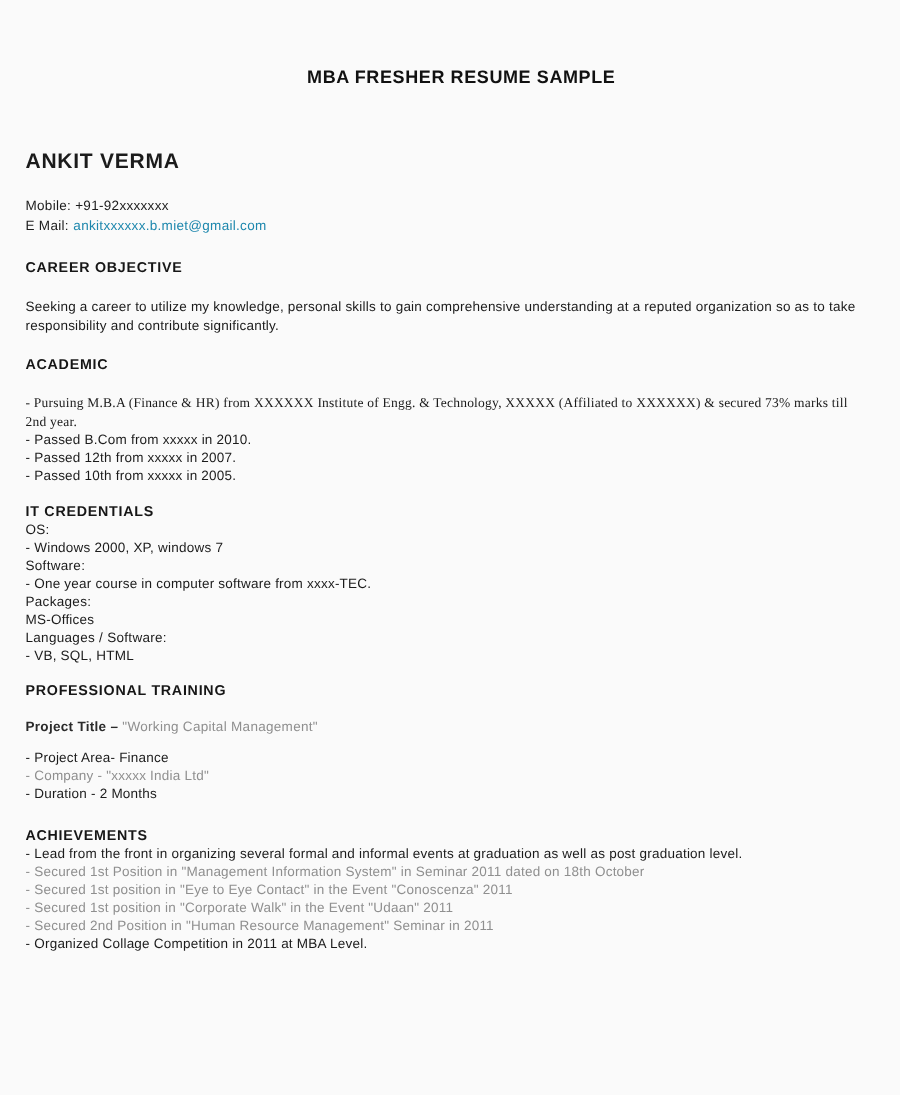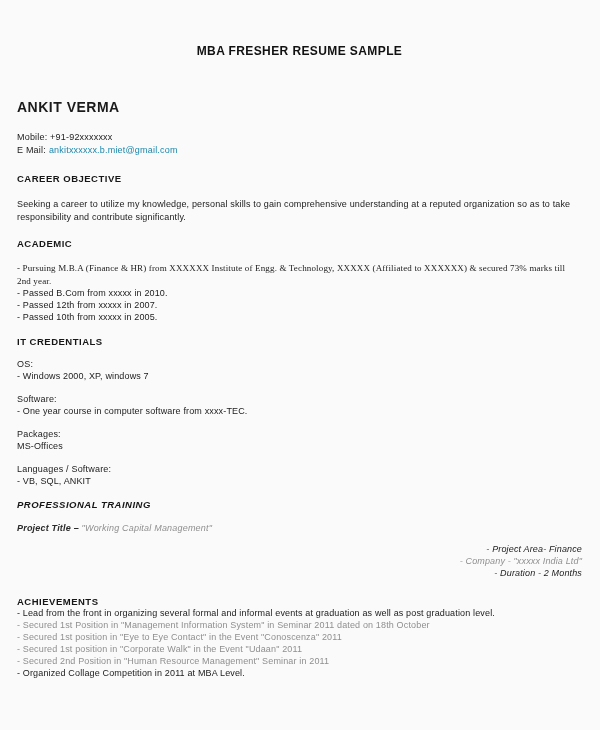--- a/index.html
+++ b/index.html
@@ -7,21 +7,21 @@
   body {
     font-family: "Liberation Sans", sans-serif;
     background: #f5f5f5;
   }
   .page {
     position: relative;
     width: 600px;
     height: 730px;
     background: var(--bg, #fafafa);
     color: var(--text, #1b1b1b);
-    padding: 44px 18px 0 17px;
+    padding: 44px 2px 0 17px;
     overflow: hidden;
   }
   .doc-title {
     font-size: 12px;
     font-weight: bold;
     text-align: center;
     letter-spacing: 0.4px;
     color: #111;
     margin-bottom: 41px;
   }
@@ -59,28 +59,28 @@
     line-height: 12px;
     letter-spacing: 0.15px;
   }
   .muted { color: var(--muted, #8f8f8f); }
   .sec-career { margin-top: 16px; }
   .sec-career .para { margin-top: 14px; }
   .sec-academic { margin-top: 15px; }
   .sec-academic .para { margin-top: 13px; font-family: Liberation Serif, serif; }
   .sec-academic .passed-list { }
   .sec-it { margin-top: 13px; }
-  .it-group { margin-top: 11px; }
+  .it-group { }
   .it-group:first-of-type { margin-top: 13px; }
   .it-group .group-label { font-size: 9px; line-height: 12px; letter-spacing: 0.2px; }
   .it-group .group-value { font-size: 9px; line-height: 12px; letter-spacing: 0.15px; }
-  .sec-training { margin-top: 12px; font-style: italic; }
+  .sec-training { margin-top: 12px; }
   .project-title-line { margin-top: 13px; font-size: 9px; letter-spacing: 0.2px; }
   .project-title-label { font-weight: bold; color: #2a2a2a; }
-  .training-details { margin-top: 10px; text-align: right; }
+  .training-details { margin-top: 10px; }
   .sec-achievements { margin-top: 17px; }
   .achievement-list { }
 </style>
 </head>
 <body>
 
 <div class="page" style="--bg: #fafafa; --text: #1b1b1b; --muted: #8f8f8f; --link: #1d87ad;">
 
   <h1 class="doc-title">MBA FRESHER RESUME SAMPLE</h1>
 
@@ -117,21 +117,21 @@
     <div class="it-group">
       <div class="group-label">Software:</div>
       <div class="group-value">- One year course in computer software from xxxx-TEC.</div>
     </div>
     <div class="it-group">
       <div class="group-label">Packages:</div>
       <div class="group-value">MS-Offices</div>
     </div>
     <div class="it-group">
       <div class="group-label">Languages / Software:</div>
-      <div class="group-value">- VB, SQL, ANKIT</div>
+      <div class="group-value">- VB, SQL, HTML</div>
     </div>
   </div>
 
   <div class="sec-training">
     <div class="heading">PROFESSIONAL TRAINING</div>
     <div class="project-title-line">
       <span class="project-title-label">Project Title –</span>
       <span class="muted">"Working Capital Management"</span>
     </div>
     <div class="training-details">

